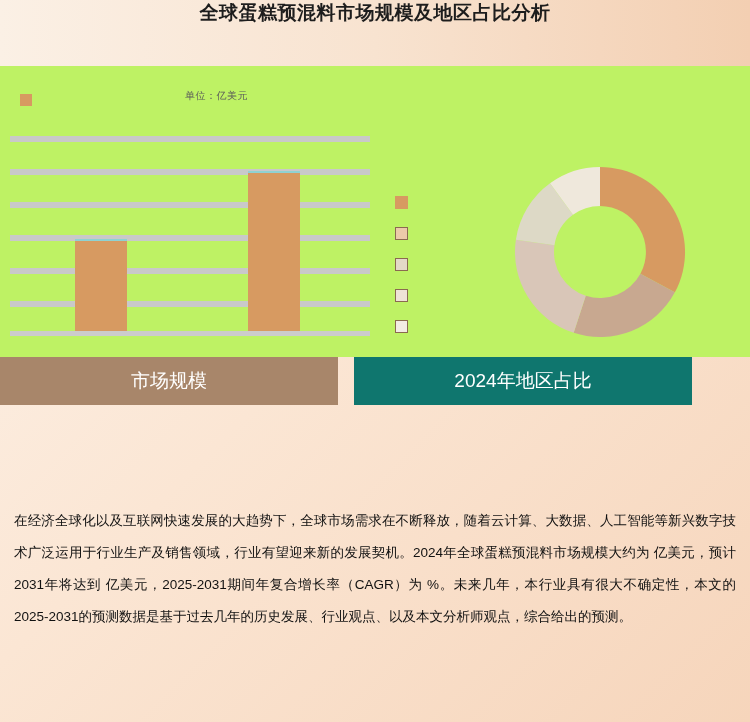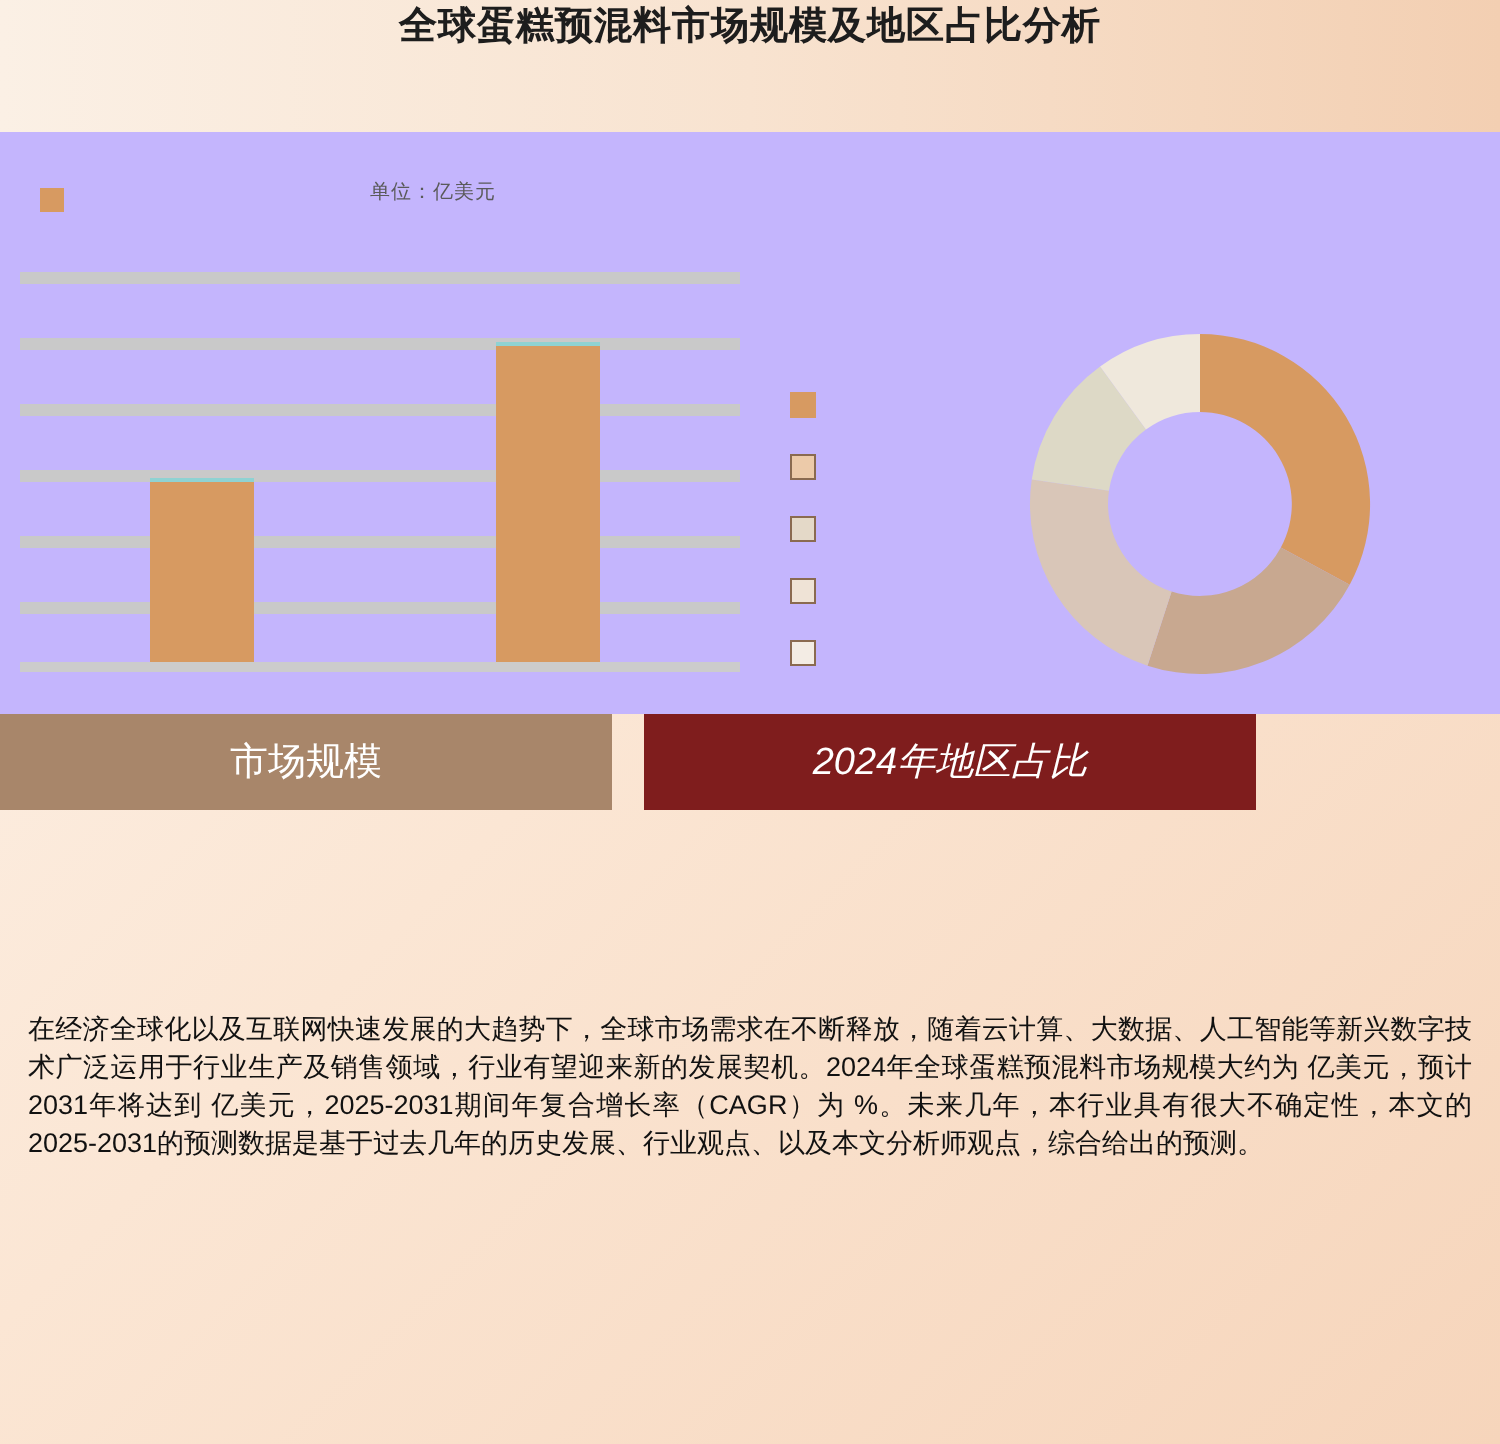--- a/index.html
+++ b/index.html
@@ -32,21 +32,21 @@
     color: #1d1d1d;
     letter-spacing: 0.5px;
   }
   
   .chart-band {
     position: absolute;
     top: 66px;
     left: 0;
     width: 750px;
     height: 291px;
-    background: #c4b5fd;
+    background: #bef264;
   }
   
   .bar-legend {
     position: absolute;
     top: 22px;
     left: 20px;
     width: 340px;
     height: 24px;
     display: flex;
     align-items: center;
@@ -118,44 +118,44 @@
     left: 510px;
     top: 96px;
     width: 180px;
     height: 180px;
   }
   
   .tabs {
     position: absolute;
     top: 357px;
     left: 0;
-    width: 628px;
+    width: 692px;
     height: 48px;
     display: flex;
     gap: 16px;
   }
   .tab {
     flex: 1;
     display: flex;
     align-items: center;
     justify-content: center;
     font-size: 19px;
     color: #ffffff;
     cursor: pointer;
   }
   .tab.left { background: #a8866a; }
-  .tab.right { background: #7f1d1d; font-style: italic; }
+  .tab.right { background: #0f766e; }
   
   .body-text {
     position: absolute;
     top: 505px;
     left: 14px;
     width: 722px;
     font-size: 13.5px;
-    line-height: 19px;
+    line-height: 32px;
     color: #111111;
     text-align: justify;
   }
   .body-text p { margin: 0; }
 </style>
 </head>
 <body>
 
 <div class="page">
 

